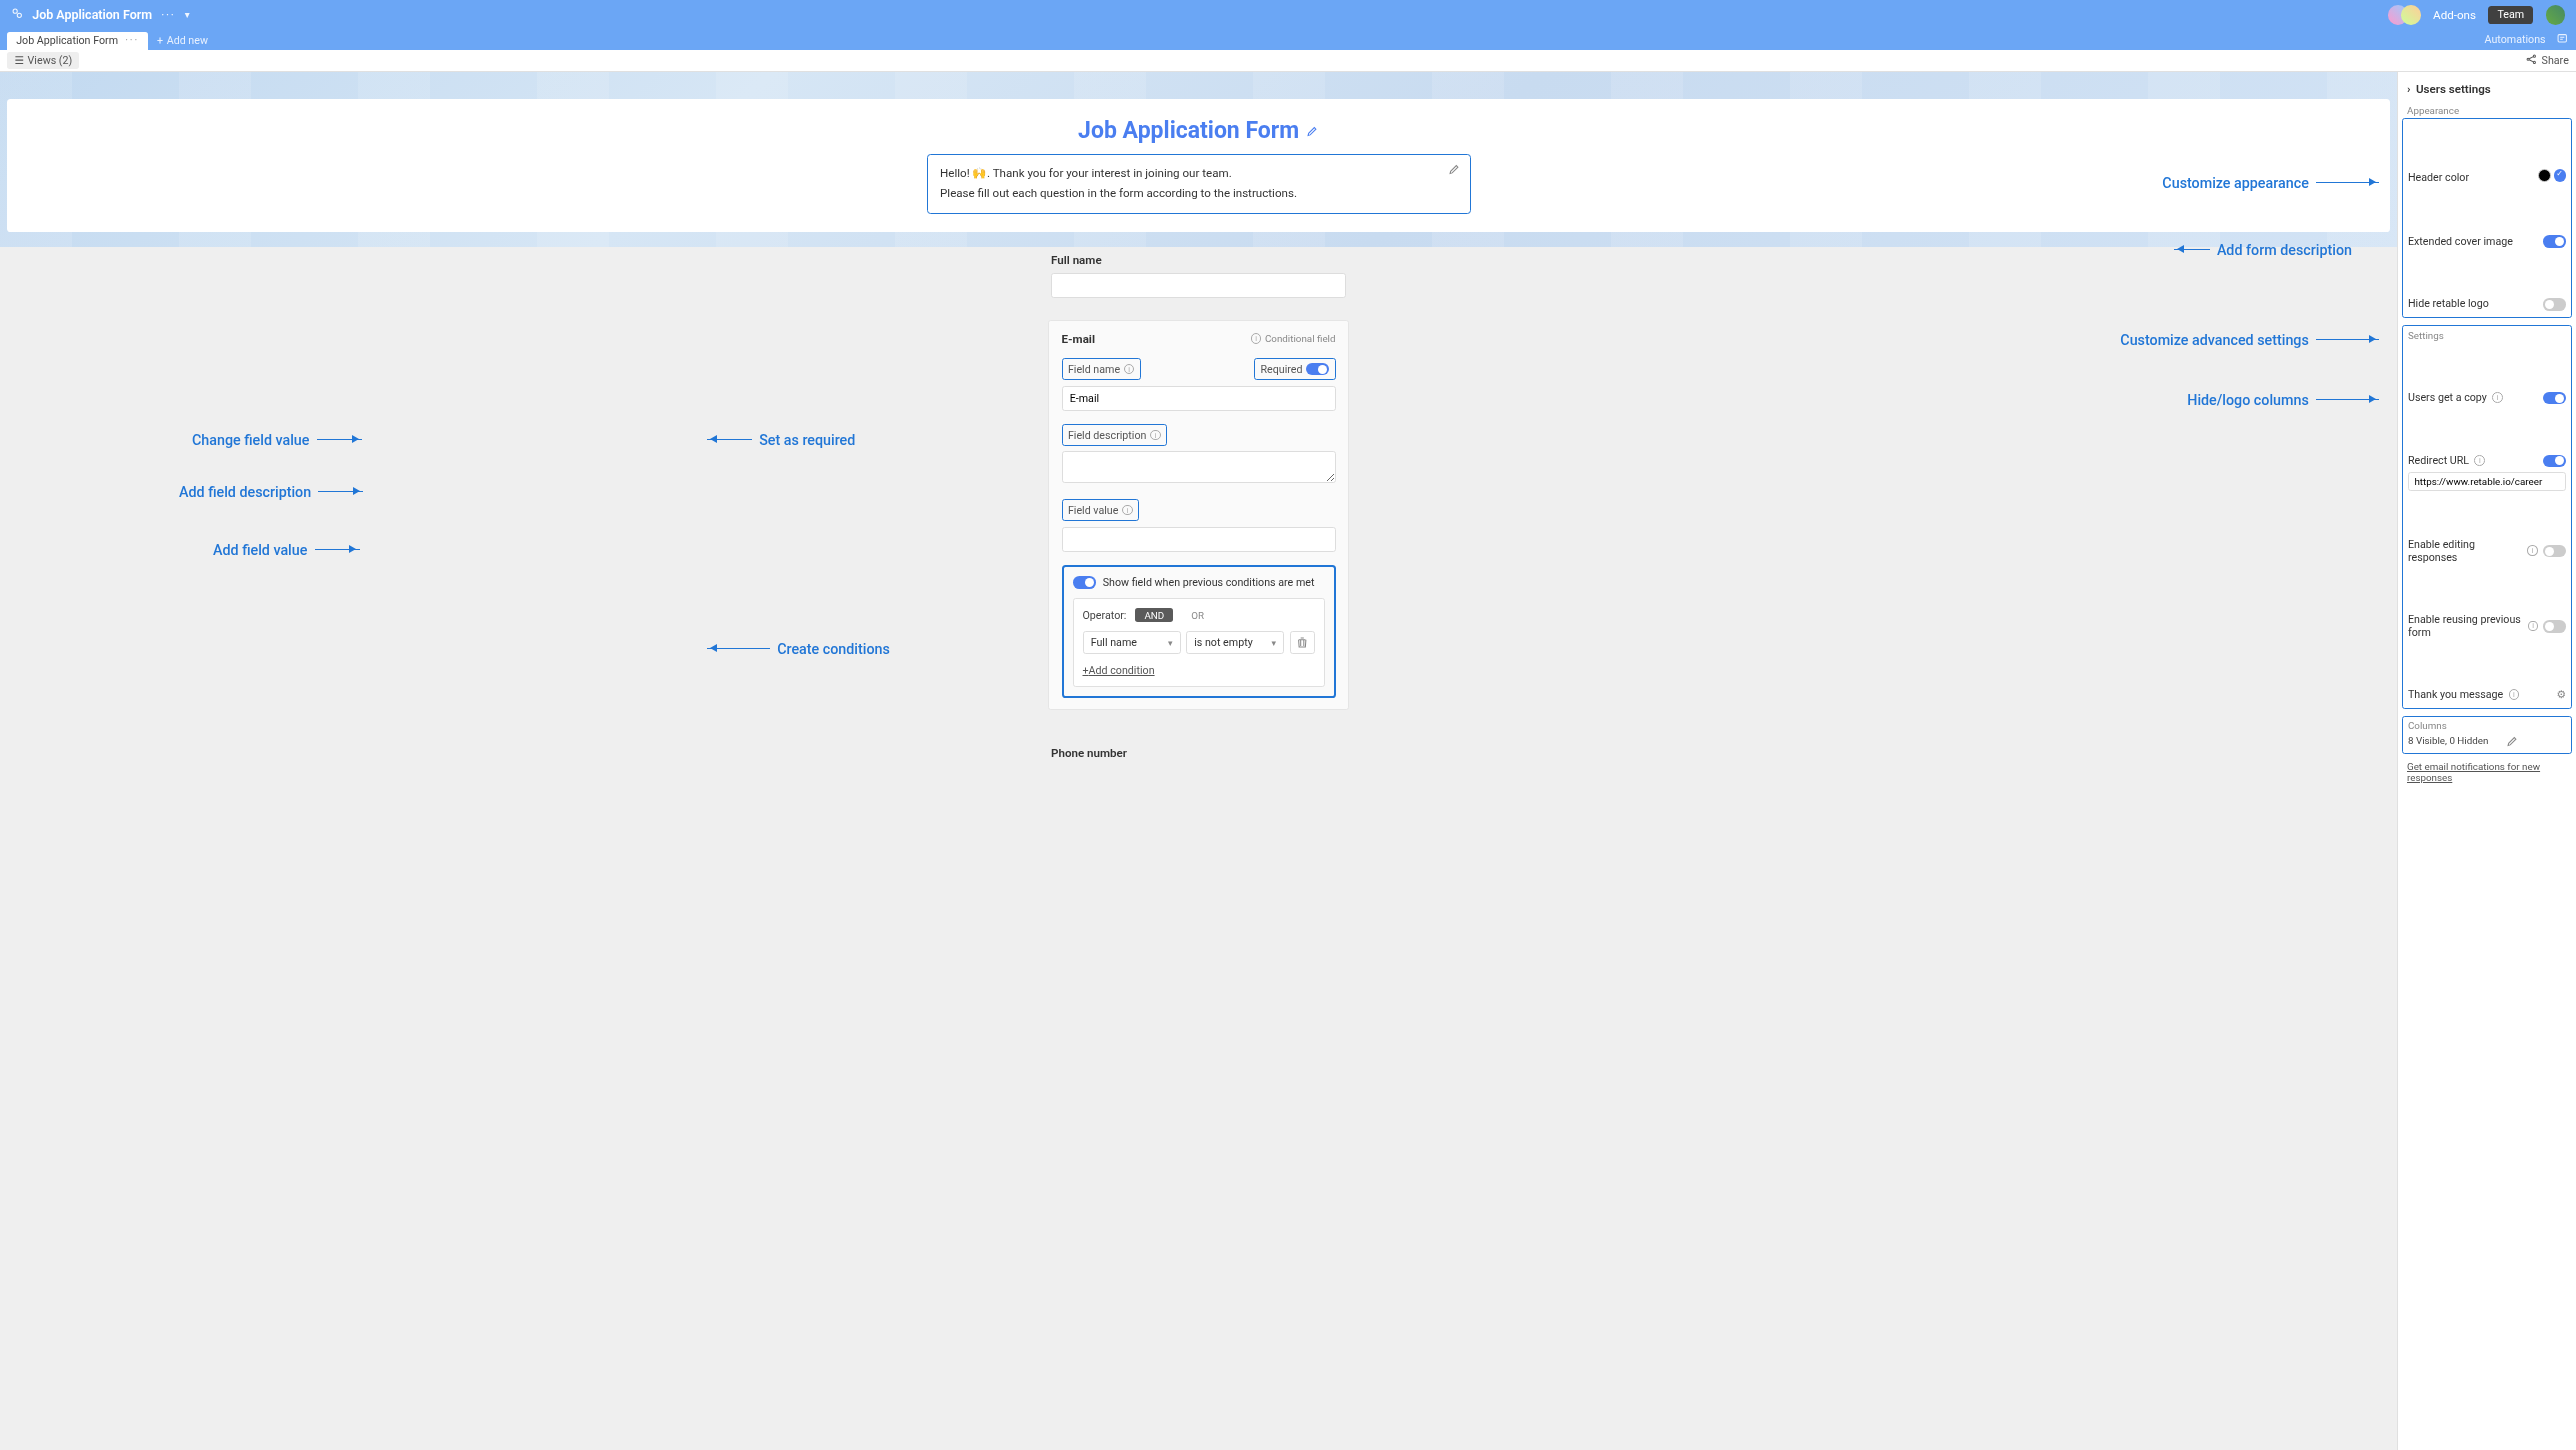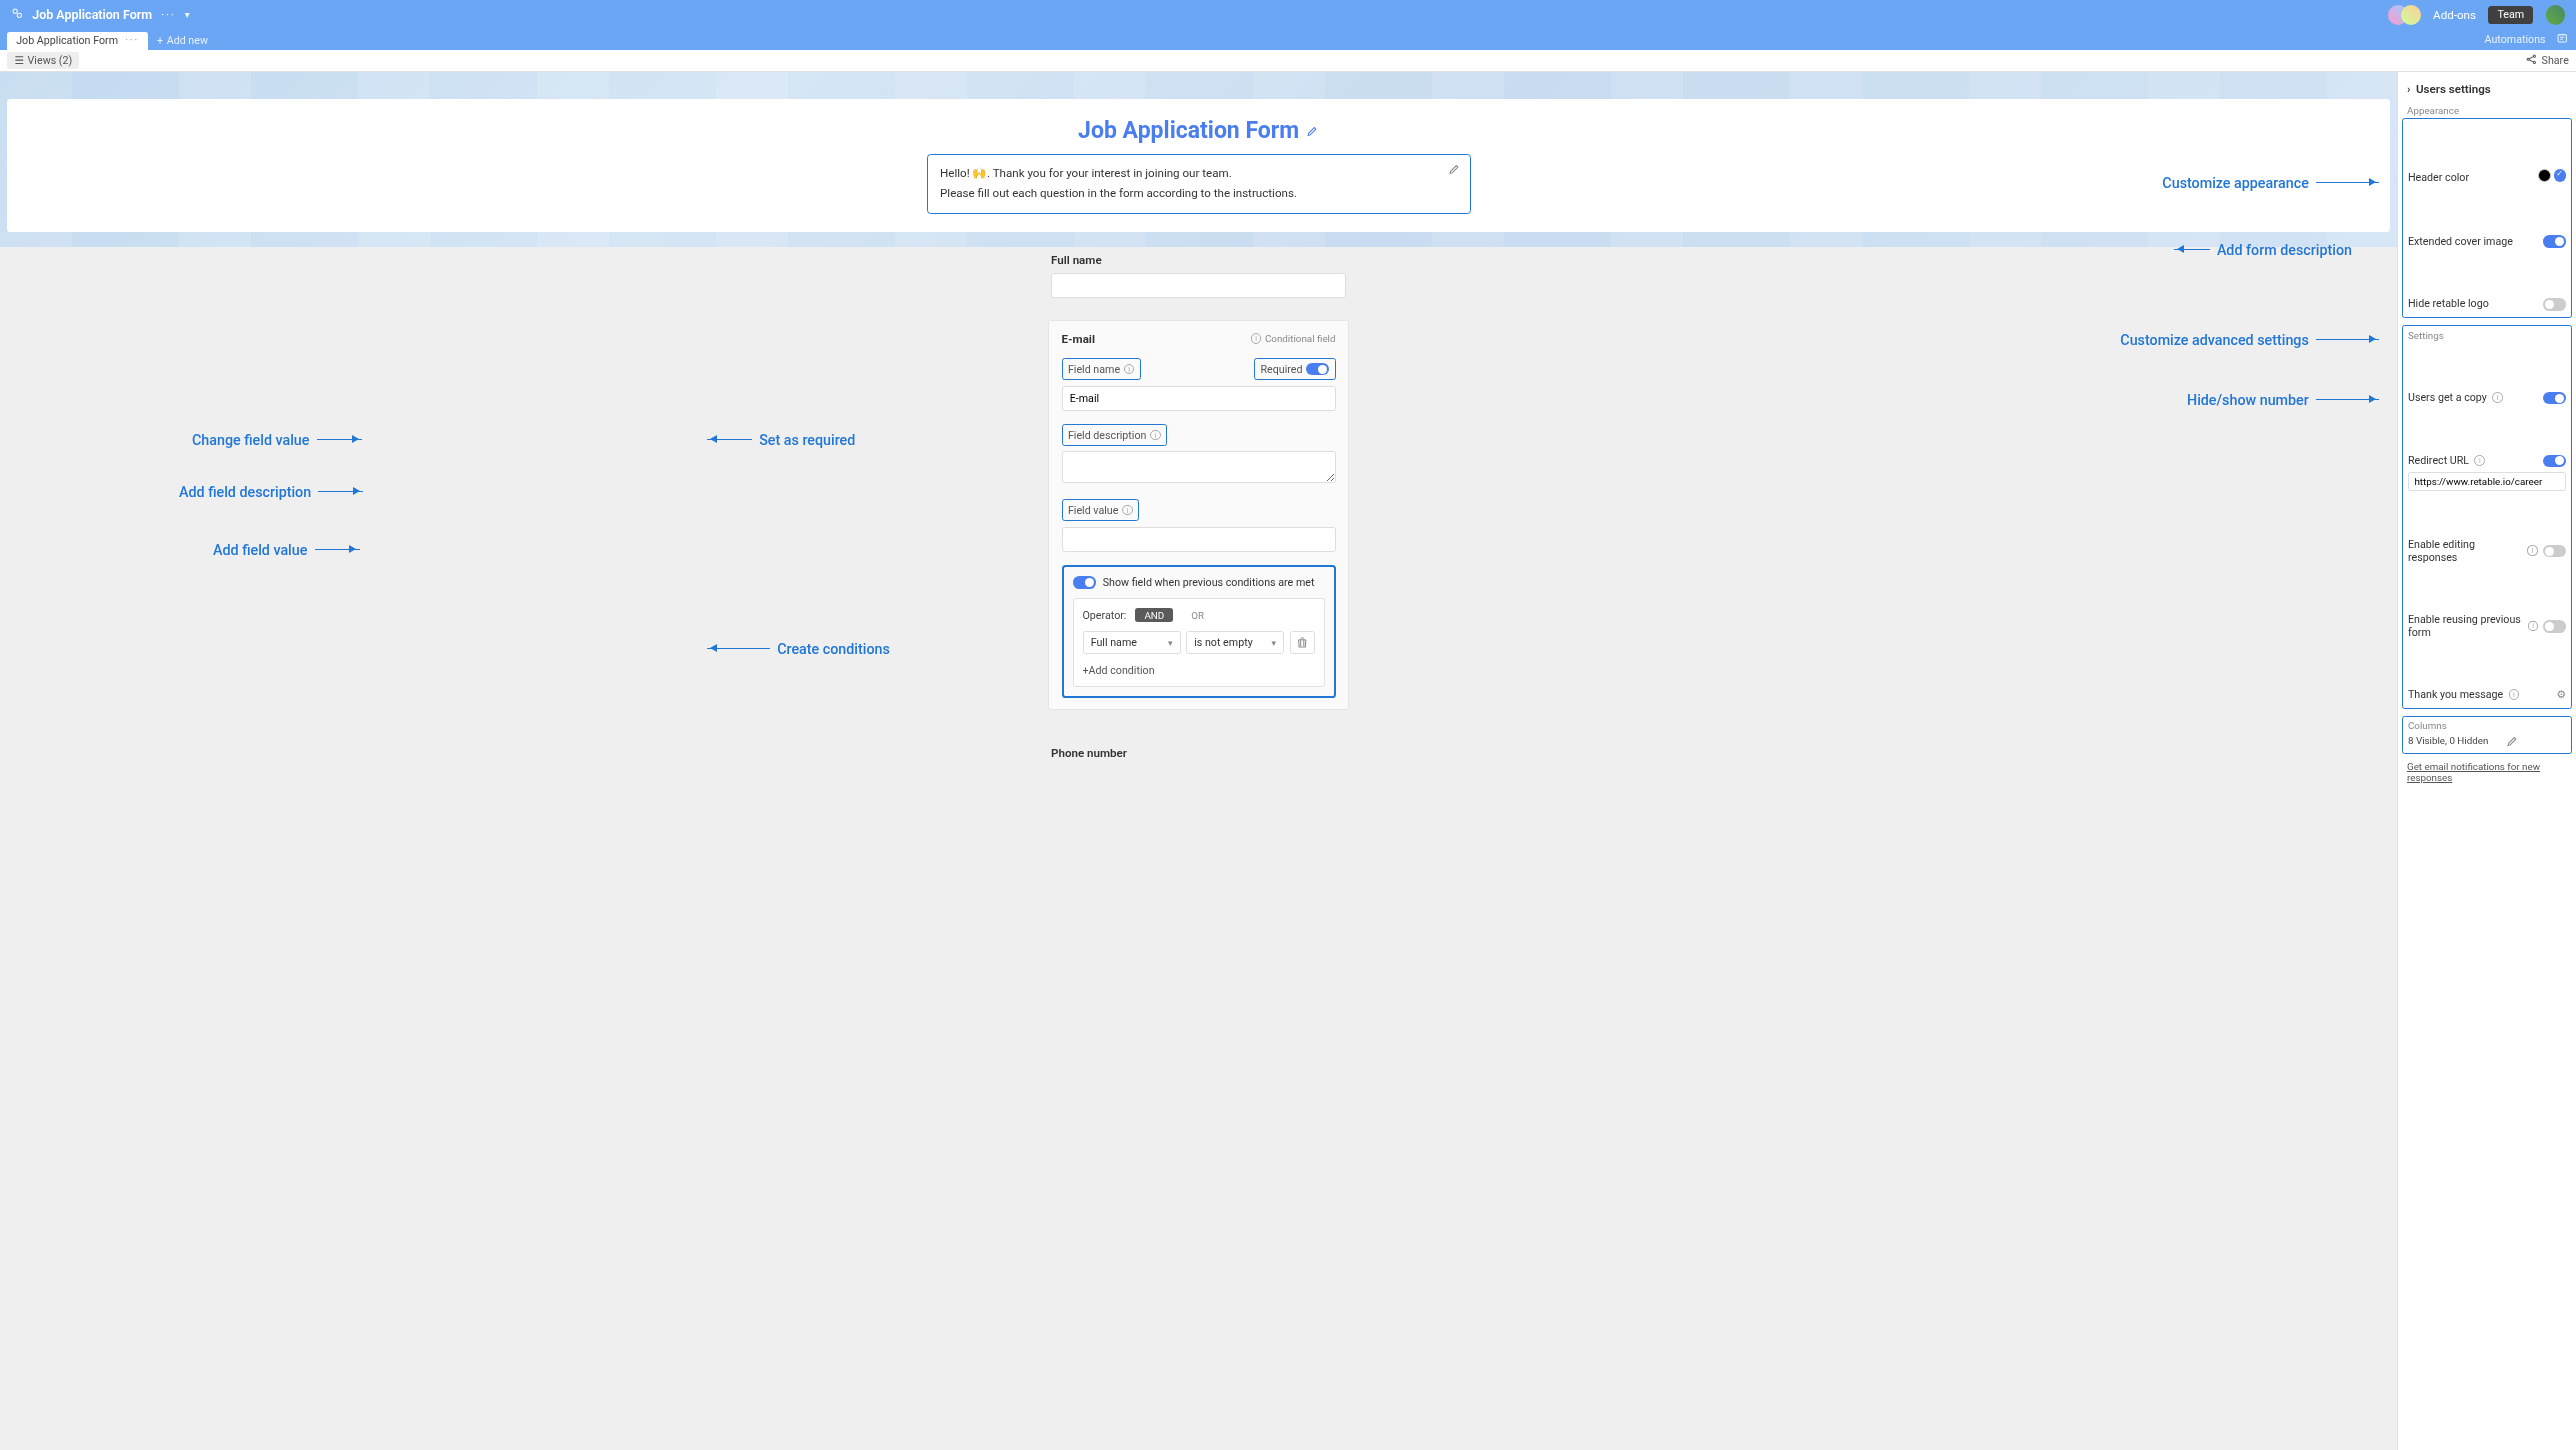--- a/index.html
+++ b/index.html
@@ -71,21 +71,21 @@
 .cond-toggle-row { display: flex; align-items: center; gap: 7.2px; font-size: 10.7px; color: #333; }
 .cond-inner { background: #fff; border: 0.9px solid #e0e0e0; border-radius: 2.7px; margin-top: 9px; padding: 9px; }
 .op-row { display: flex; align-items: center; gap: 9px; font-size: 10.7px; color: #444; }
 .op-btn { padding: 1.8px 9px; border-radius: 2.7px; font-size: 9.8px; }
 .op-btn.active { background: #5a5a5a; color: #fff; }
 .op-btn.inactive { color: #888; }
 .crit-row { display: flex; gap: 5.4px; margin-top: 9px; }
 .select { border: 0.9px solid #ddd; border-radius: 2.7px; padding: 3.6px 7.2px; font-size: 10.7px; background: #fff; flex: 1; display: flex; align-items: center; justify-content: space-between; }
 .chev { font-size: 9px; color: #888; }
 .del-btn { border: 0.9px solid #ddd; border-radius: 2.7px; width: 25px; display: flex; align-items: center; justify-content: center; color: #888; }
-.add-cond { margin-top: 10.7px; font-size: 10.7px; color: #555; }
+.add-cond { margin-top: 10.7px; font-size: 10.7px; color: #555; text-decoration: underline; }
 
 
 .callout { position: absolute; color: #2176d6; font-size: 14.3px; font-weight: 500; display: flex; align-items: center; gap: 7.2px; }
 .arrow-r { width: 45px; height: 1.8px; background: #2176d6; position: relative; }
 .arrow-r::after { content:""; position:absolute; right:-0.9px; top:-3.6px; border: 4.5px solid transparent; border-left: 7.2px solid #2176d6; }
 .arrow-l { width: 45px; height: 1.8px; background: #2176d6; position: relative; }
 .arrow-l::after { content:""; position:absolute; left:-0.9px; top:-3.6px; border: 4.5px solid transparent; border-right: 7.2px solid #2176d6; }
 
 
 .side-header { display: flex; align-items: center; gap: 5.4px; padding: 3.6px 9px; font-weight: 600; font-size: 11.6px; }
@@ -294,21 +294,21 @@
       </div>
       <div class="callout" style="top:170px; right:45px;">
         <span class="arrow-l" style="width:36px"></span>
           <span>Add form description</span>
       </div>
       <div class="callout" style="top:260px; right:18px;">
         <span>Customize advanced settings</span>
           <span class="arrow-r" style="width:63px"></span>
       </div>
       <div class="callout" style="top:320px; right:18px;">
-        <span>Hide/show number</span>
+        <span>Hide/logo columns</span>
           <span class="arrow-r" style="width:63px"></span>
       </div>
       <div class="callout" style="top:360px; left:707px;">
         <span class="arrow-l"></span>
           <span>Set as required</span>
       </div>
       <div class="callout" style="top:569px; left:707px;">
         <span class="arrow-l" style="width:63px"></span>
           <span>Create conditions</span>
       </div>

